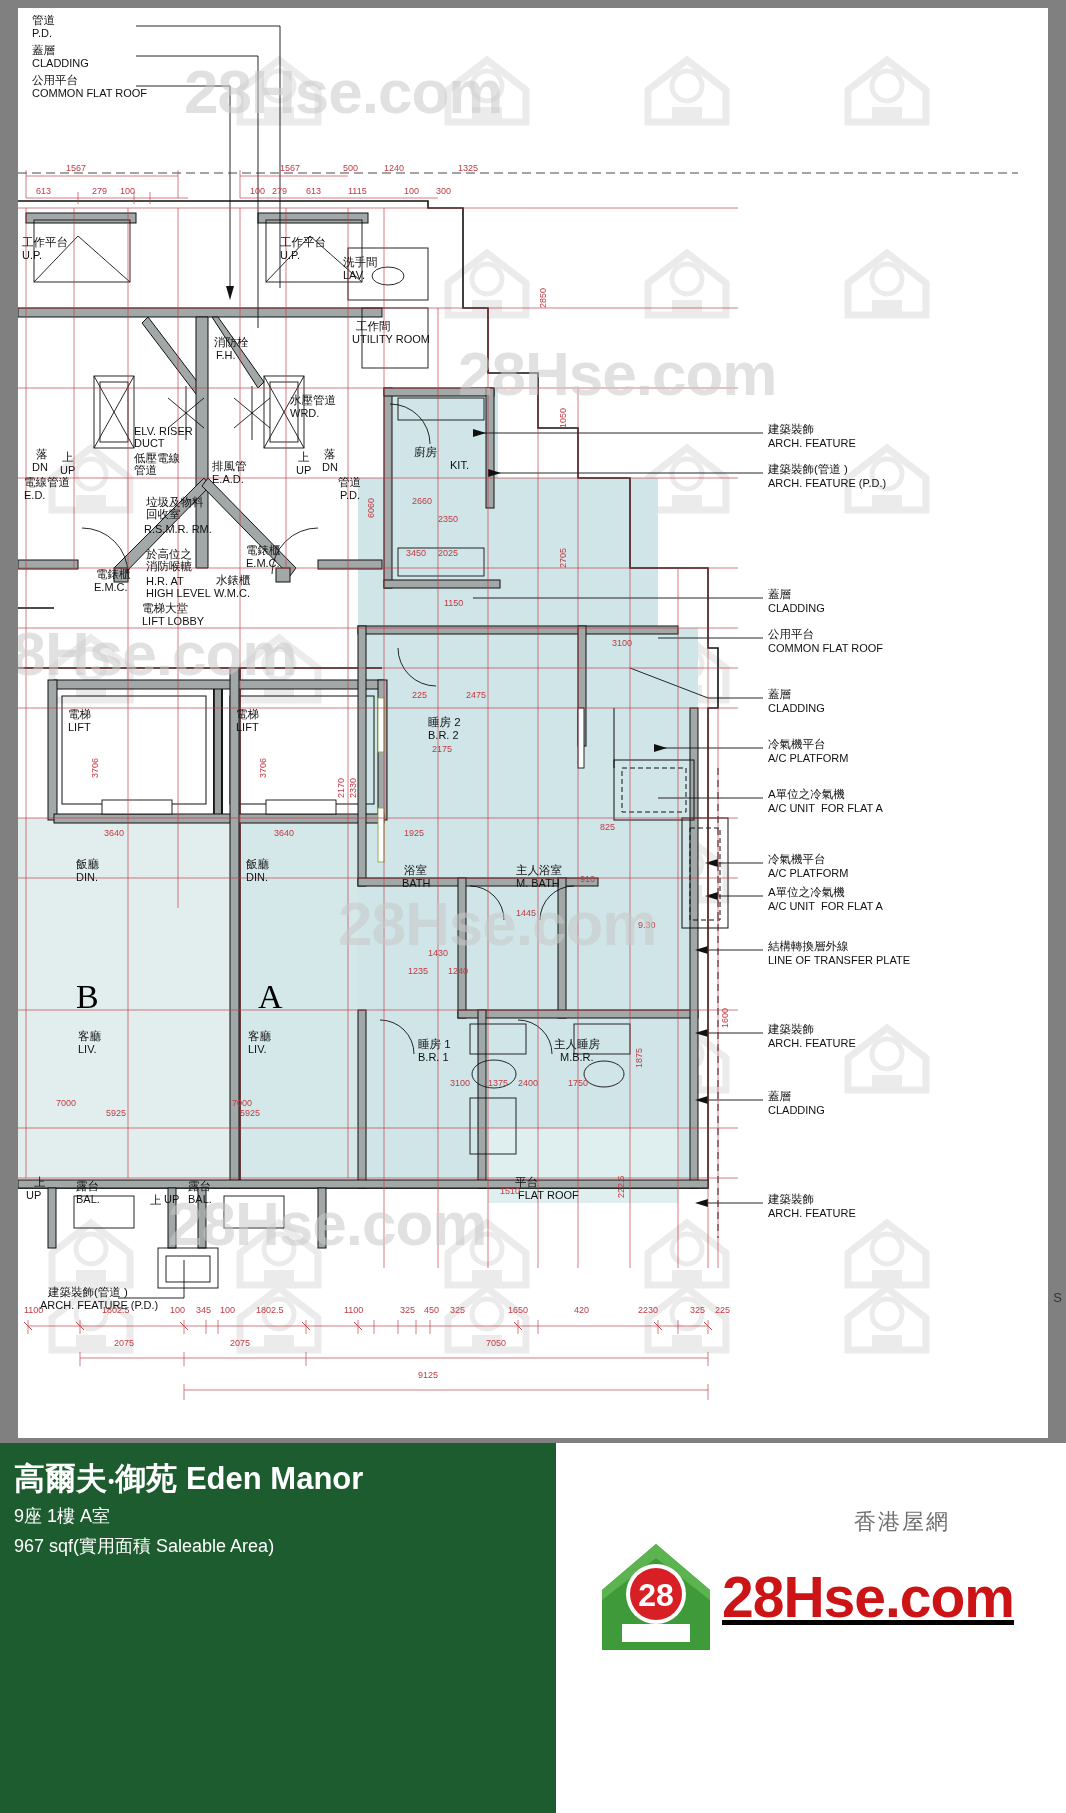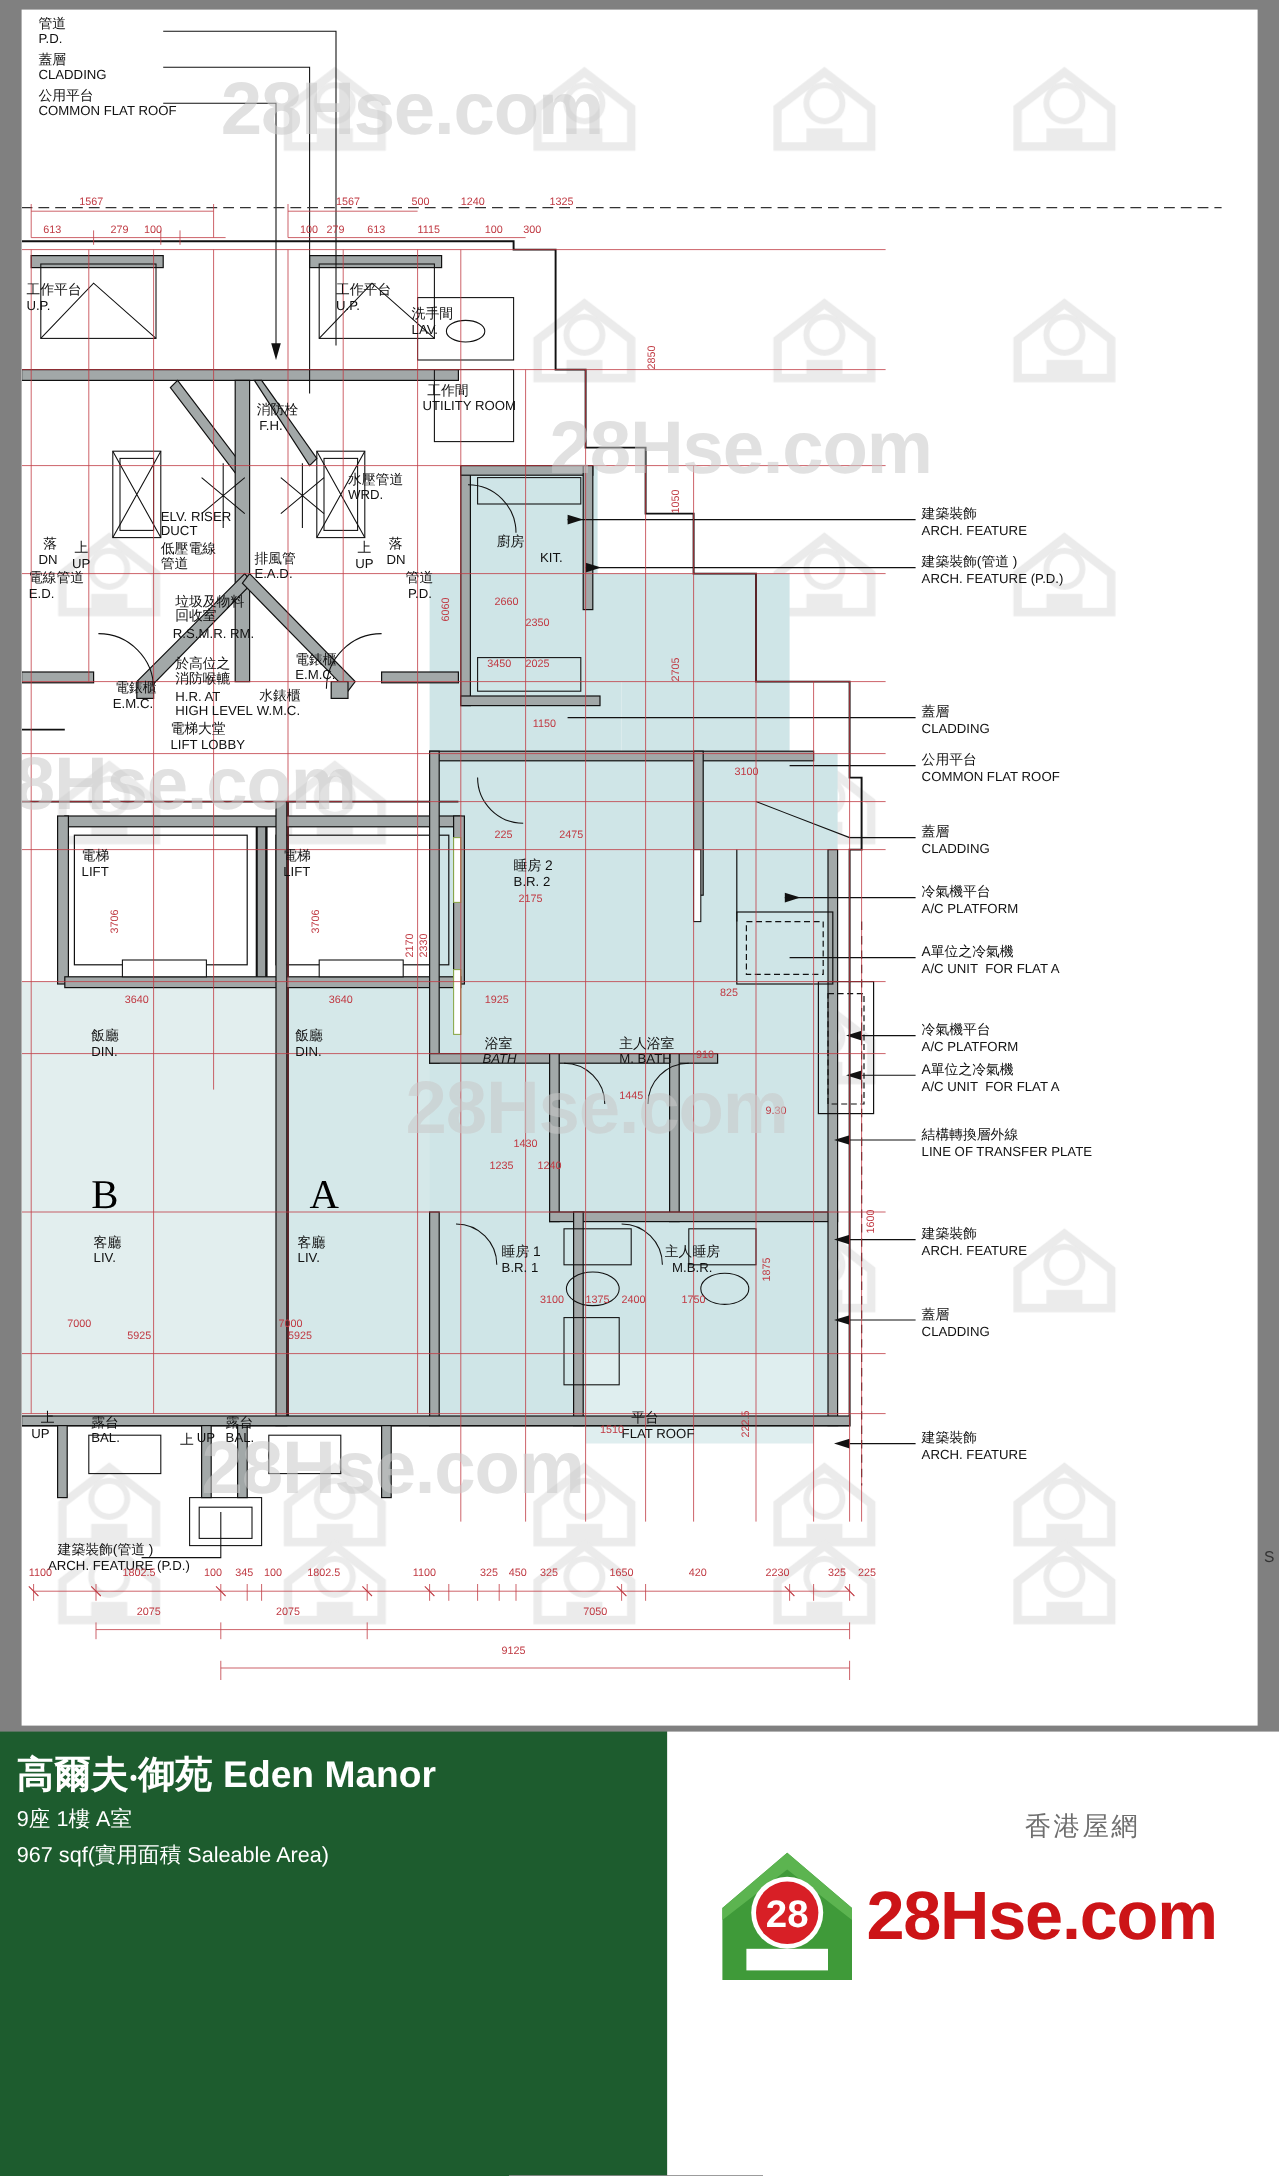--- a/index.html
+++ b/index.html
@@ -85,21 +85,21 @@
 
   #footer-right {
     position: absolute;
     left: 556px; top: 0;
     width: 510px; height: 370px;
     background: #ffffff;
   }
   #brand {
     position: absolute;
     left: 40px; top: 95px;
-    display: flex; align-items: center;
+    display: flex; align-items: center; text-decoration: underline;
   }
   #brand-mark { position: relative; width: 120px; height: 118px; }
   #brand-word {
     font-family: "Liberation Sans", sans-serif;
     font-weight: bold;
     font-size: 57px;
     color: #cc1417;
     letter-spacing: -1px;
     margin-left: 6px;
   }
@@ -545,29 +545,29 @@
     <div class="lbl" style="left:230px; top:1036px;">LIV.</div>
 
     <div class="lbl cn" style="left:410px; top:708px;">睡房 2</div>
     <div class="lbl" style="left:410px; top:722px;">B.R. 2</div>
     <div class="lbl cn" style="left:400px; top:1030px;">睡房 1</div>
     <div class="lbl" style="left:400px; top:1044px;">B.R. 1</div>
     <div class="lbl cn" style="left:536px; top:1030px;">主人睡房</div>
     <div class="lbl" style="left:542px; top:1044px;">M.B.R.</div>
 
     <div class="lbl cn" style="left:386px; top:856px;">浴室</div>
-    <div class="lbl" style="left:384px; top:870px;font-style:italic;">BATH</div>
+    <div class="lbl" style="left:384px; top:870px;">BATH</div>
     <div class="lbl cn" style="left:498px; top:856px;">主人浴室</div>
     <div class="lbl" style="left:498px; top:870px;">M. BATH</div>
 
     <div class="lbl cn" style="left:58px;  top:1172px;">露台</div>
     <div class="lbl" style="left:58px;  top:1186px;">BAL.</div>
     <div class="lbl cn" style="left:170px; top:1172px;">露台</div>
     <div class="lbl" style="left:170px; top:1186px;">BAL.</div>
-    <div class="lbl cn" style="left:508px; top:1168px;">平台</div>
+    <div class="lbl cn" style="left:497px; top:1168px;">平台</div>
     <div class="lbl" style="left:500px; top:1182px;">FLAT ROOF</div>
 
     <div class="lbl cn" style="left:16px;  top:1168px;">上</div>
     <div class="lbl" style="left:8px;   top:1182px;">UP</div>
     <div class="lbl cn" style="left:132px; top:1186px;">上</div>
     <div class="lbl" style="left:146px; top:1186px;">UP</div>
 
     <div class="lbl cn" style="left:750px; top:415px;">建築裝飾</div>
     <div class="lbl" style="left:750px; top:430px;">ARCH. FEATURE</div>
     <div class="lbl cn" style="left:750px; top:455px;">建築裝飾(管道 )</div>

